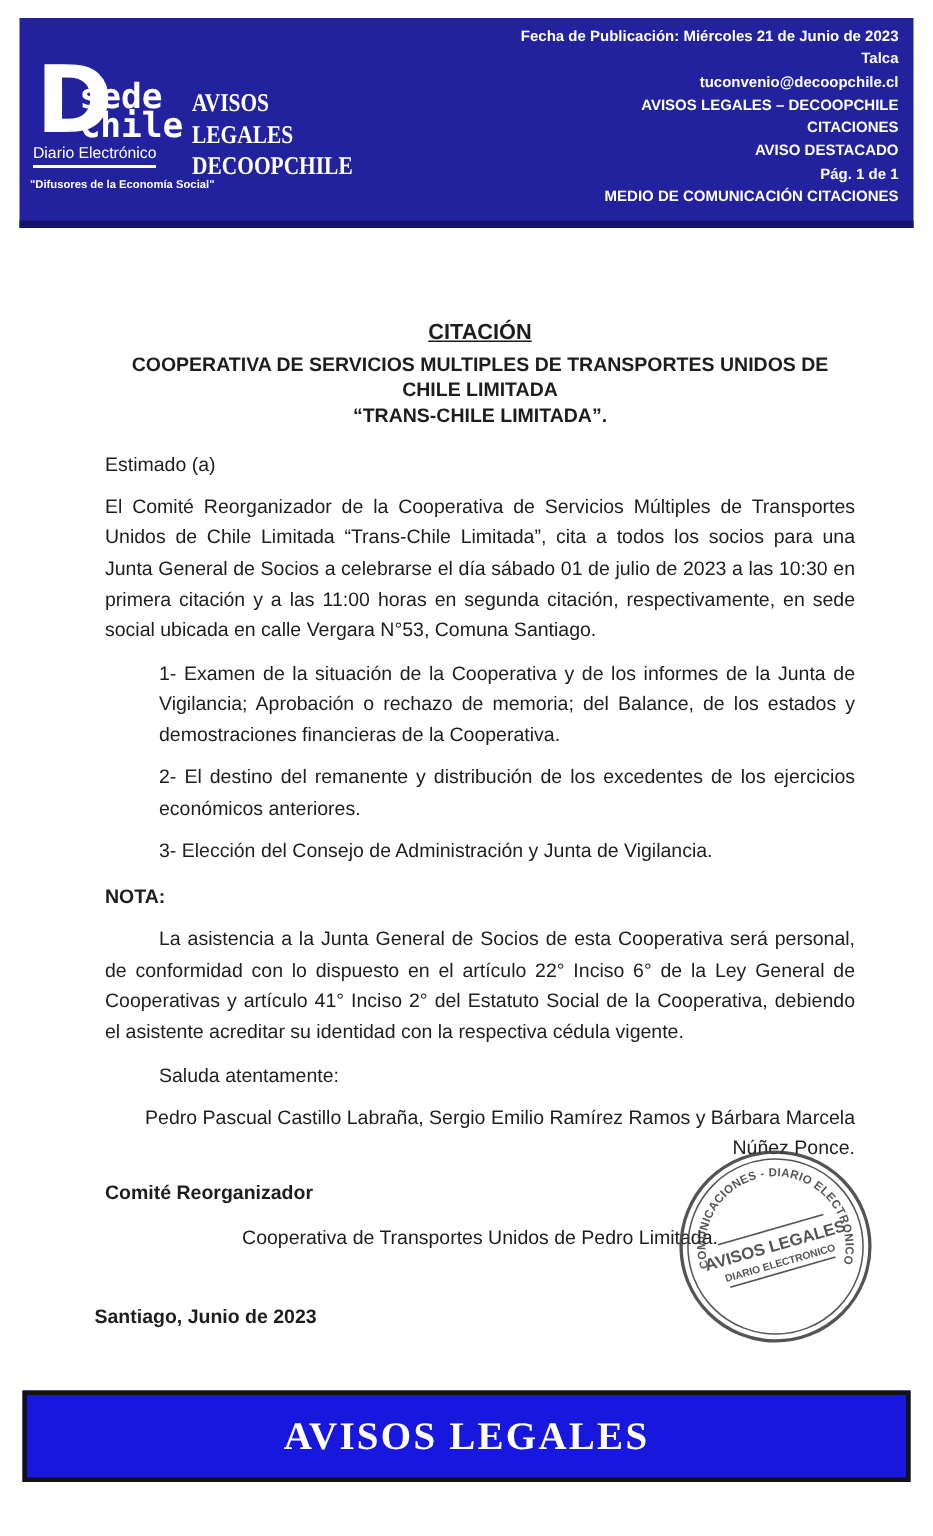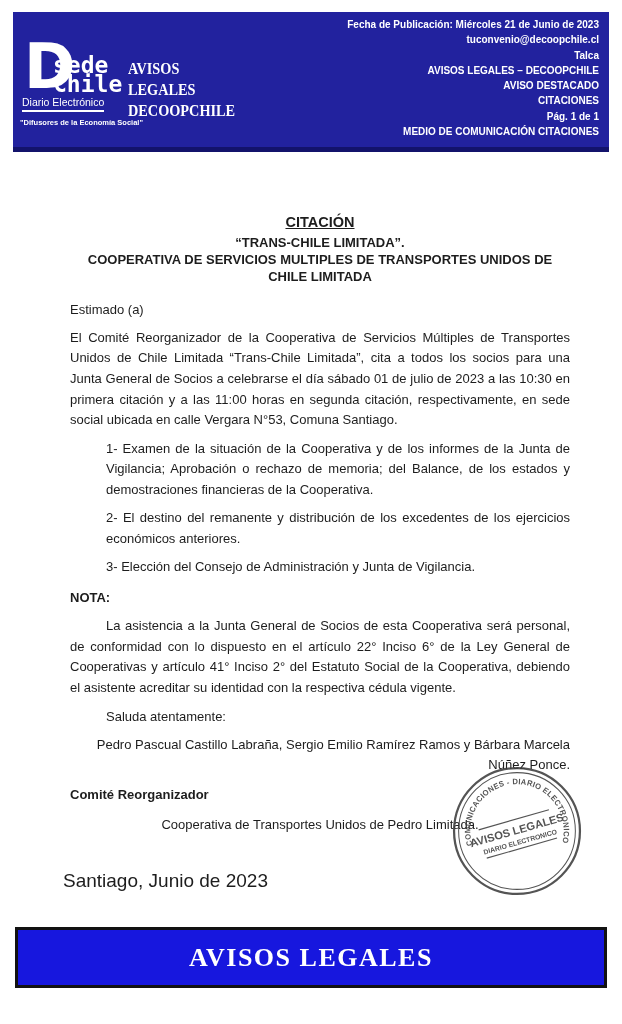--- a/index.html
+++ b/index.html
@@ -55,21 +55,21 @@
   .tabla-item { text-align:justify; margin:8px 0 0 36px; }
   .nota-para  { text-align:justify; text-indent:36px; margin:8px 0 0; }
   .closing    { margin:9px 0 0 36px; }
   .names      { text-align:right; margin:7px 0 0; }
   .committee  { text-align:left; font-weight:bold; margin:9px 0 0; }
   .coop-line  { text-align:center; margin:9px 0 0; }
 
   
   .stamp { position:absolute; left:450px; top:764px; width:134px; height:134px; opacity:0.88; }
 
-  .place-date { position:absolute; left:63px; top:870px; font-size:19px; }
+  .place-date { position:absolute; left:63px; top:870px; font-size:13px;font-weight:bold; }
 
   
   .footer-bar {
     position:absolute; left:15px; top:927px; width:592px; height:61px;
     background:#1717DE; border:3px solid #121212; box-sizing:border-box;
     display:flex; align-items:center; justify-content:center;
   }
   .footer-text {
     font-family:"Liberation Serif", serif; font-weight:bold; font-size:26px;
     letter-spacing:1.5px; color:#ffffff;
@@ -88,34 +88,34 @@
     <div class="logo-tagline">"Difusores de la Economía Social"</div>
 
     <div class="brand">
       <div>AVISOS</div>
       <div>LEGALES</div>
       <div>DECOOPCHILE</div>
     </div>
 
     <div class="meta">
       <div>Fecha de Publicación: Miércoles 21 de Junio de 2023</div>
+      <div>Talca</div>
       <div>tuconvenio@decoopchile.cl</div>
-      <div>Talca</div>
       <div>AVISOS LEGALES – DECOOPCHILE</div>
+      <div>CITACIONES</div>
       <div>AVISO DESTACADO</div>
-      <div>CITACIONES</div>
       <div>Pág. 1 de 1</div>
       <div>MEDIO DE COMUNICACIÓN CITACIONES</div>
     </div>
   </div>
 
   <div class="content">
     <p class="doc-title">CITACIÓN</p>
+    <p class="doc-sub">COOPERATIVA DE SERVICIOS MULTIPLES DE TRANSPORTES UNIDOS DE CHILE LIMITADA</p>
     <p class="doc-sub">“TRANS-CHILE LIMITADA”.</p>
-    <p class="doc-sub">COOPERATIVA DE SERVICIOS MULTIPLES DE TRANSPORTES UNIDOS DE CHILE LIMITADA</p>
 
     <p class="salutation">Estimado (a)</p>
     <p class="para">El Comité Reorganizador de la Cooperativa de Servicios Múltiples de Transportes Unidos de Chile Limitada “Trans-Chile Limitada”, cita a todos los socios para una Junta General de Socios a celebrarse el día sábado 01 de julio de 2023 a las 10:30 en primera citación y a las 11:00 horas en segunda citación, respectivamente, en sede social ubicada en calle Vergara N°53, Comuna Santiago.</p>
 
     <p class="tabla-item">1- Examen de la situación de la Cooperativa y de los informes de la Junta de Vigilancia; Aprobación o rechazo de memoria; del Balance, de los estados y demostraciones financieras de la Cooperativa.</p>
     <p class="tabla-item">2- El destino del remanente y distribución de los excedentes de los ejercicios económicos anteriores.</p>
     <p class="tabla-item">3- Elección del Consejo de Administración y Junta de Vigilancia.</p>
 
     <p class="label">NOTA:</p>
     <p class="nota-para">La asistencia a la Junta General de Socios de esta Cooperativa será personal, de conformidad con lo dispuesto en el artículo 22° Inciso 6° de la Ley General de Cooperativas y artículo 41° Inciso 2° del Estatuto Social de la Cooperativa,  debiendo el asistente acreditar su identidad con la respectiva cédula vigente.</p>

